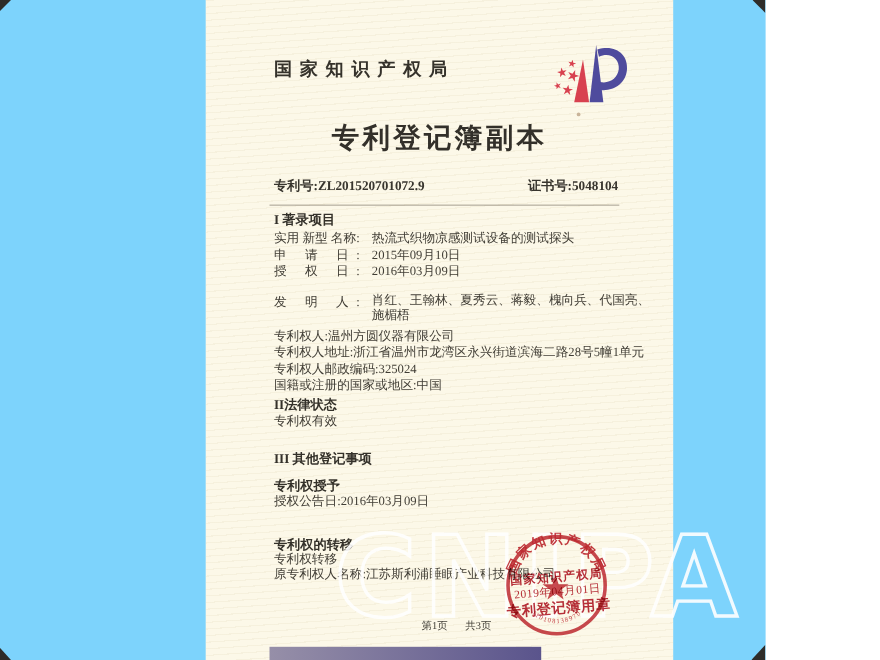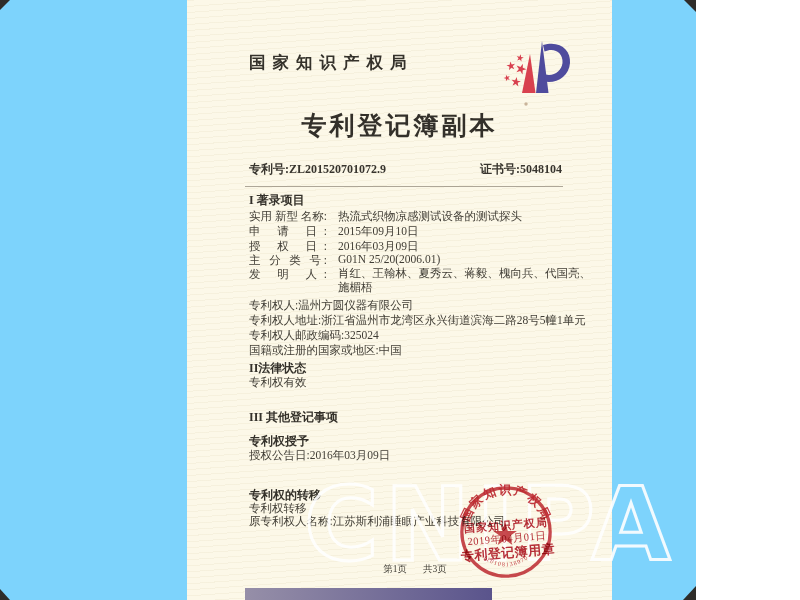--- a/index.html
+++ b/index.html
@@ -76,23 +76,20 @@
 
     <div class="abs frow" style="top:209px;">
       <span class="flabel">实用 新型 名称:</span><span class="fvalue">热流式织物凉感测试设备的测试探头</span>
     </div>
     <div class="abs frow" style="top:224px;">
       <span class="flabel">申 请 日:</span><span class="fvalue">2015年09月10日</span>
     </div>
     <div class="abs frow" style="top:239px;">
       <span class="flabel">授 权 日:</span><span class="fvalue">2016年03月09日</span>
     </div>
-    <div class="abs frow" style="top:253px;">
-      <span class="flabel">主 分 类 号:</span><span class="fvalue">G01N 25/20(2006.01)</span>
-    </div>
     <div class="abs frow" style="top:267px;">
       <span class="flabel">发 明 人:</span><span class="fvalue fwrap">肖红、王翰林、夏秀云、蒋毅、槐向兵、代国亮、施楣梧</span>
     </div>
 
     <div class="abs body-t" style="left:62px;top:298px;">专利权人:温州方圆仪器有限公司</div>
     <div class="abs body-t" style="left:62px;top:313px;">专利权人地址:浙江省温州市龙湾区永兴街道滨海二路28号5幢1单元</div>
     <div class="abs body-t" style="left:62px;top:328px;">专利权人邮政编码:325024</div>
     <div class="abs body-t" style="left:62px;top:343px;">国籍或注册的国家或地区:中国</div>
 
     <div class="abs sec-h" style="left:62px;top:360px;">II法律状态</div>

